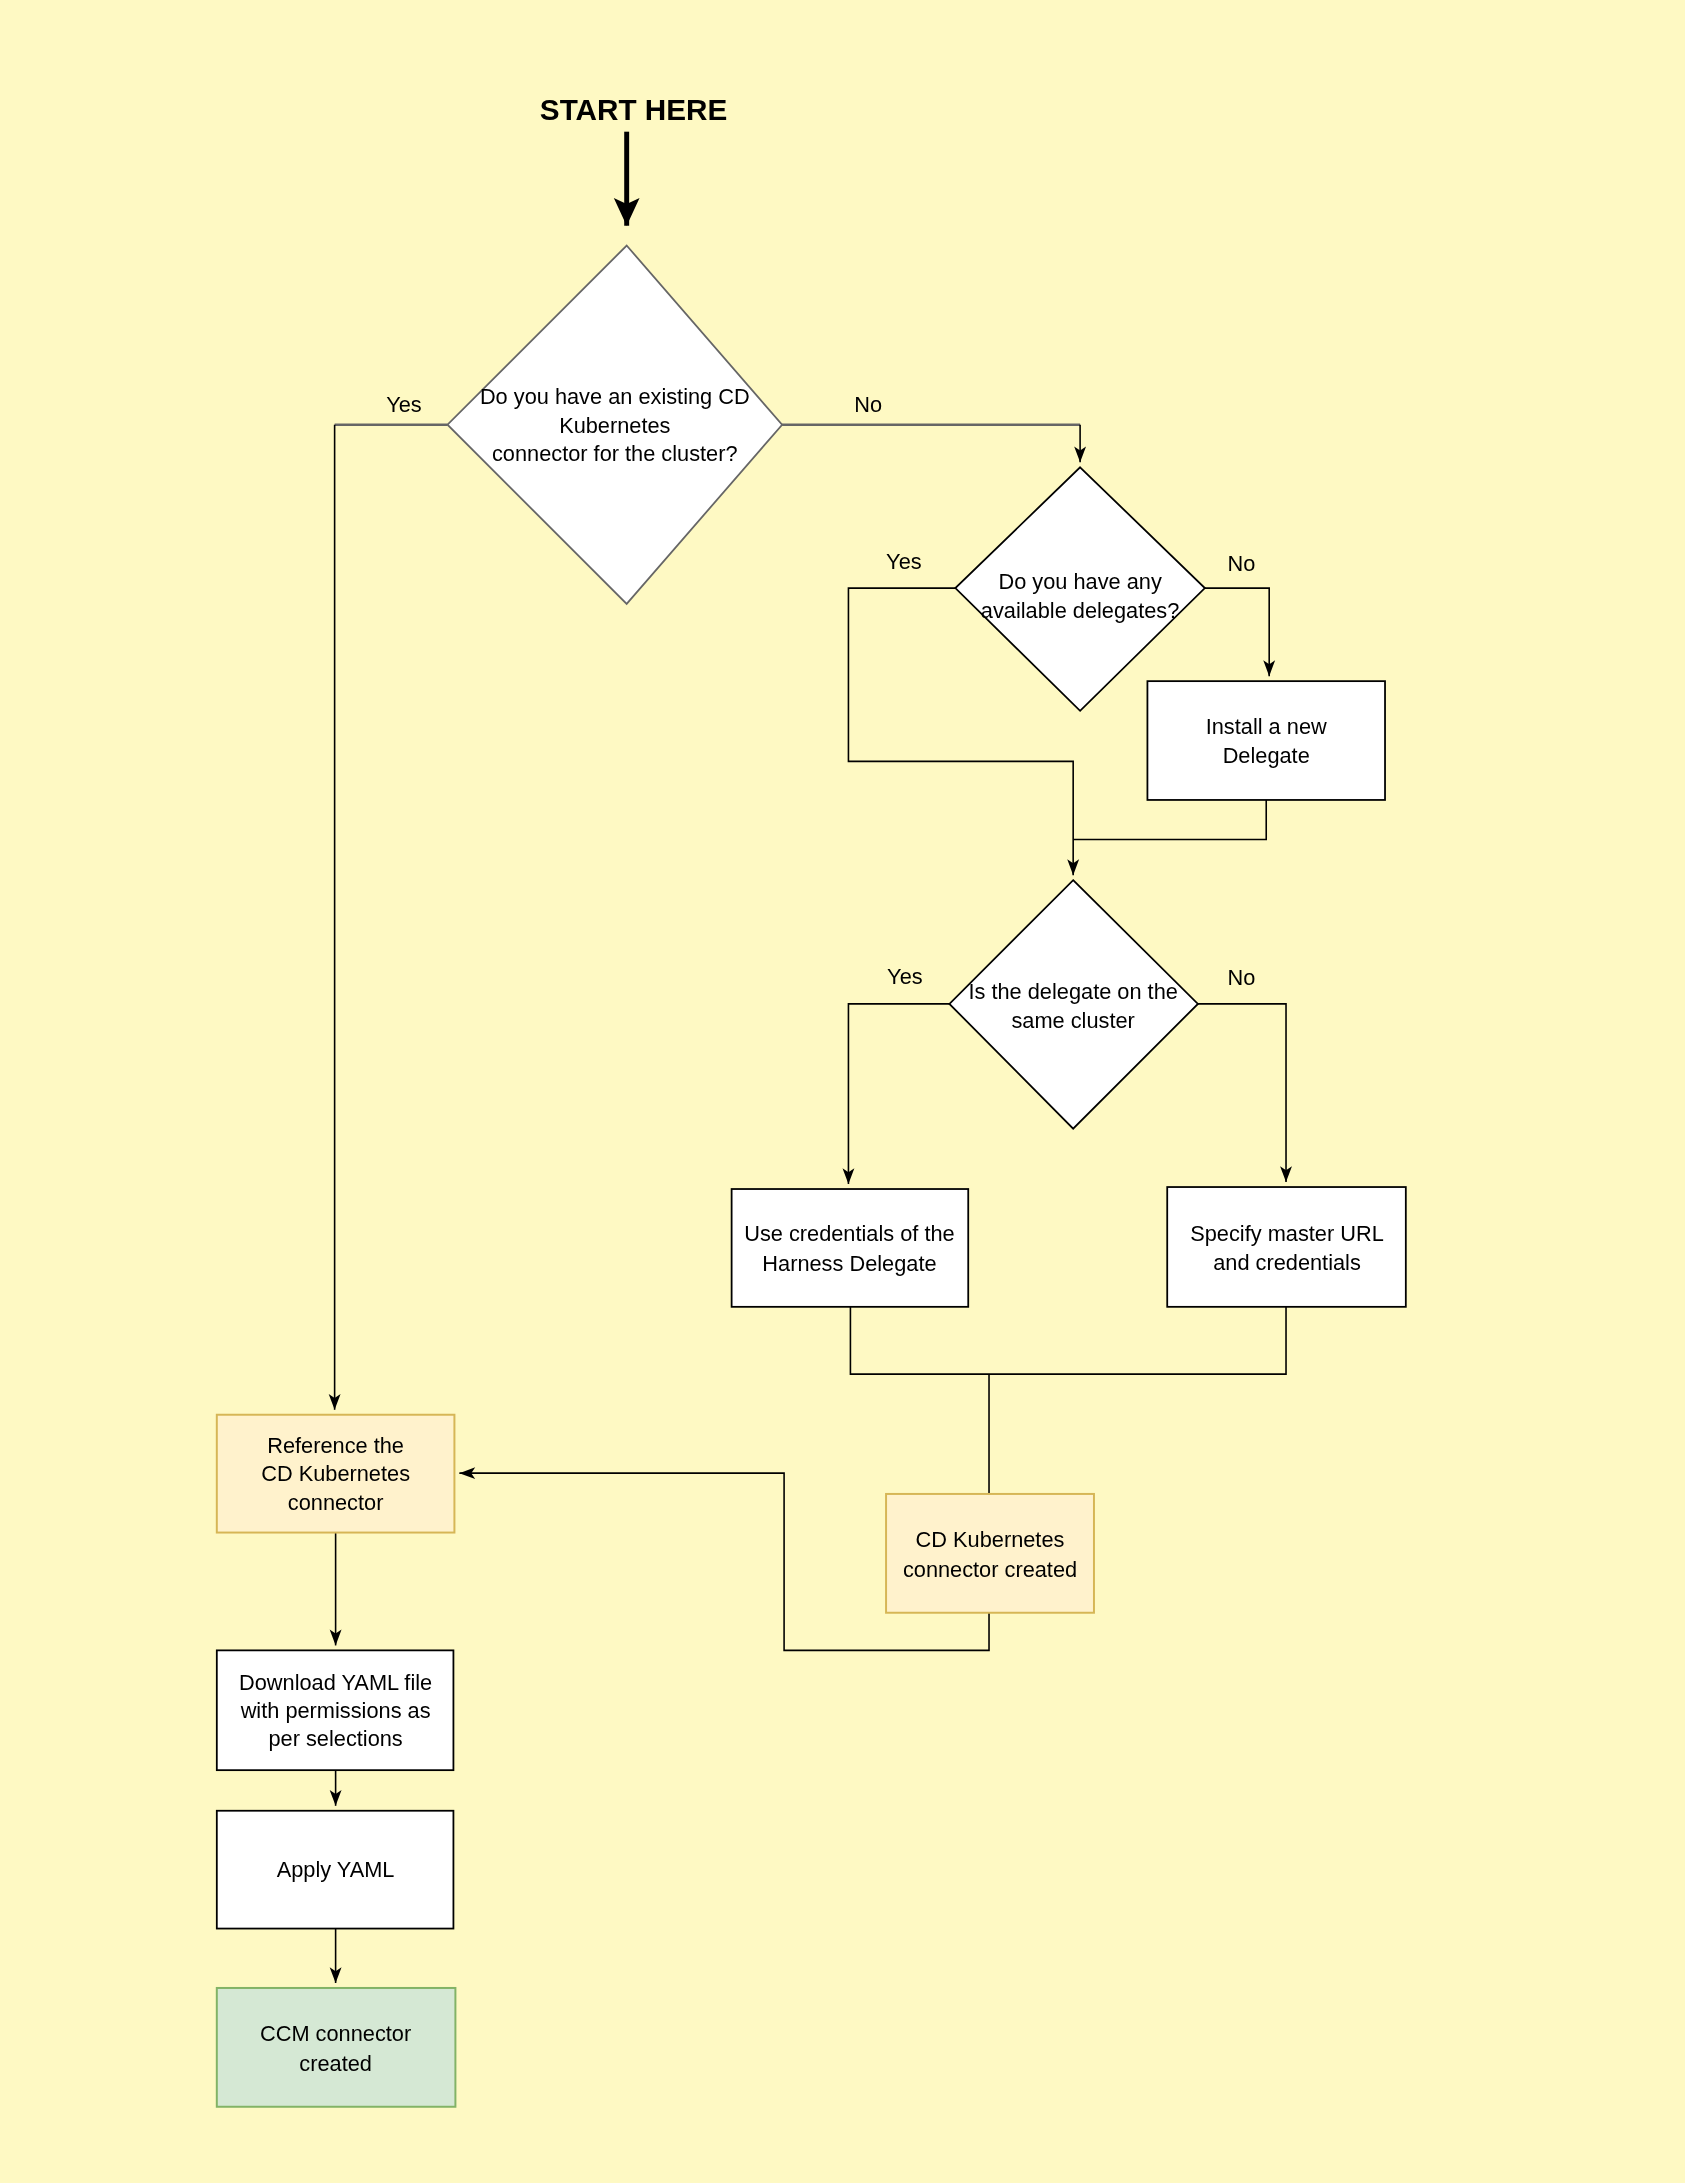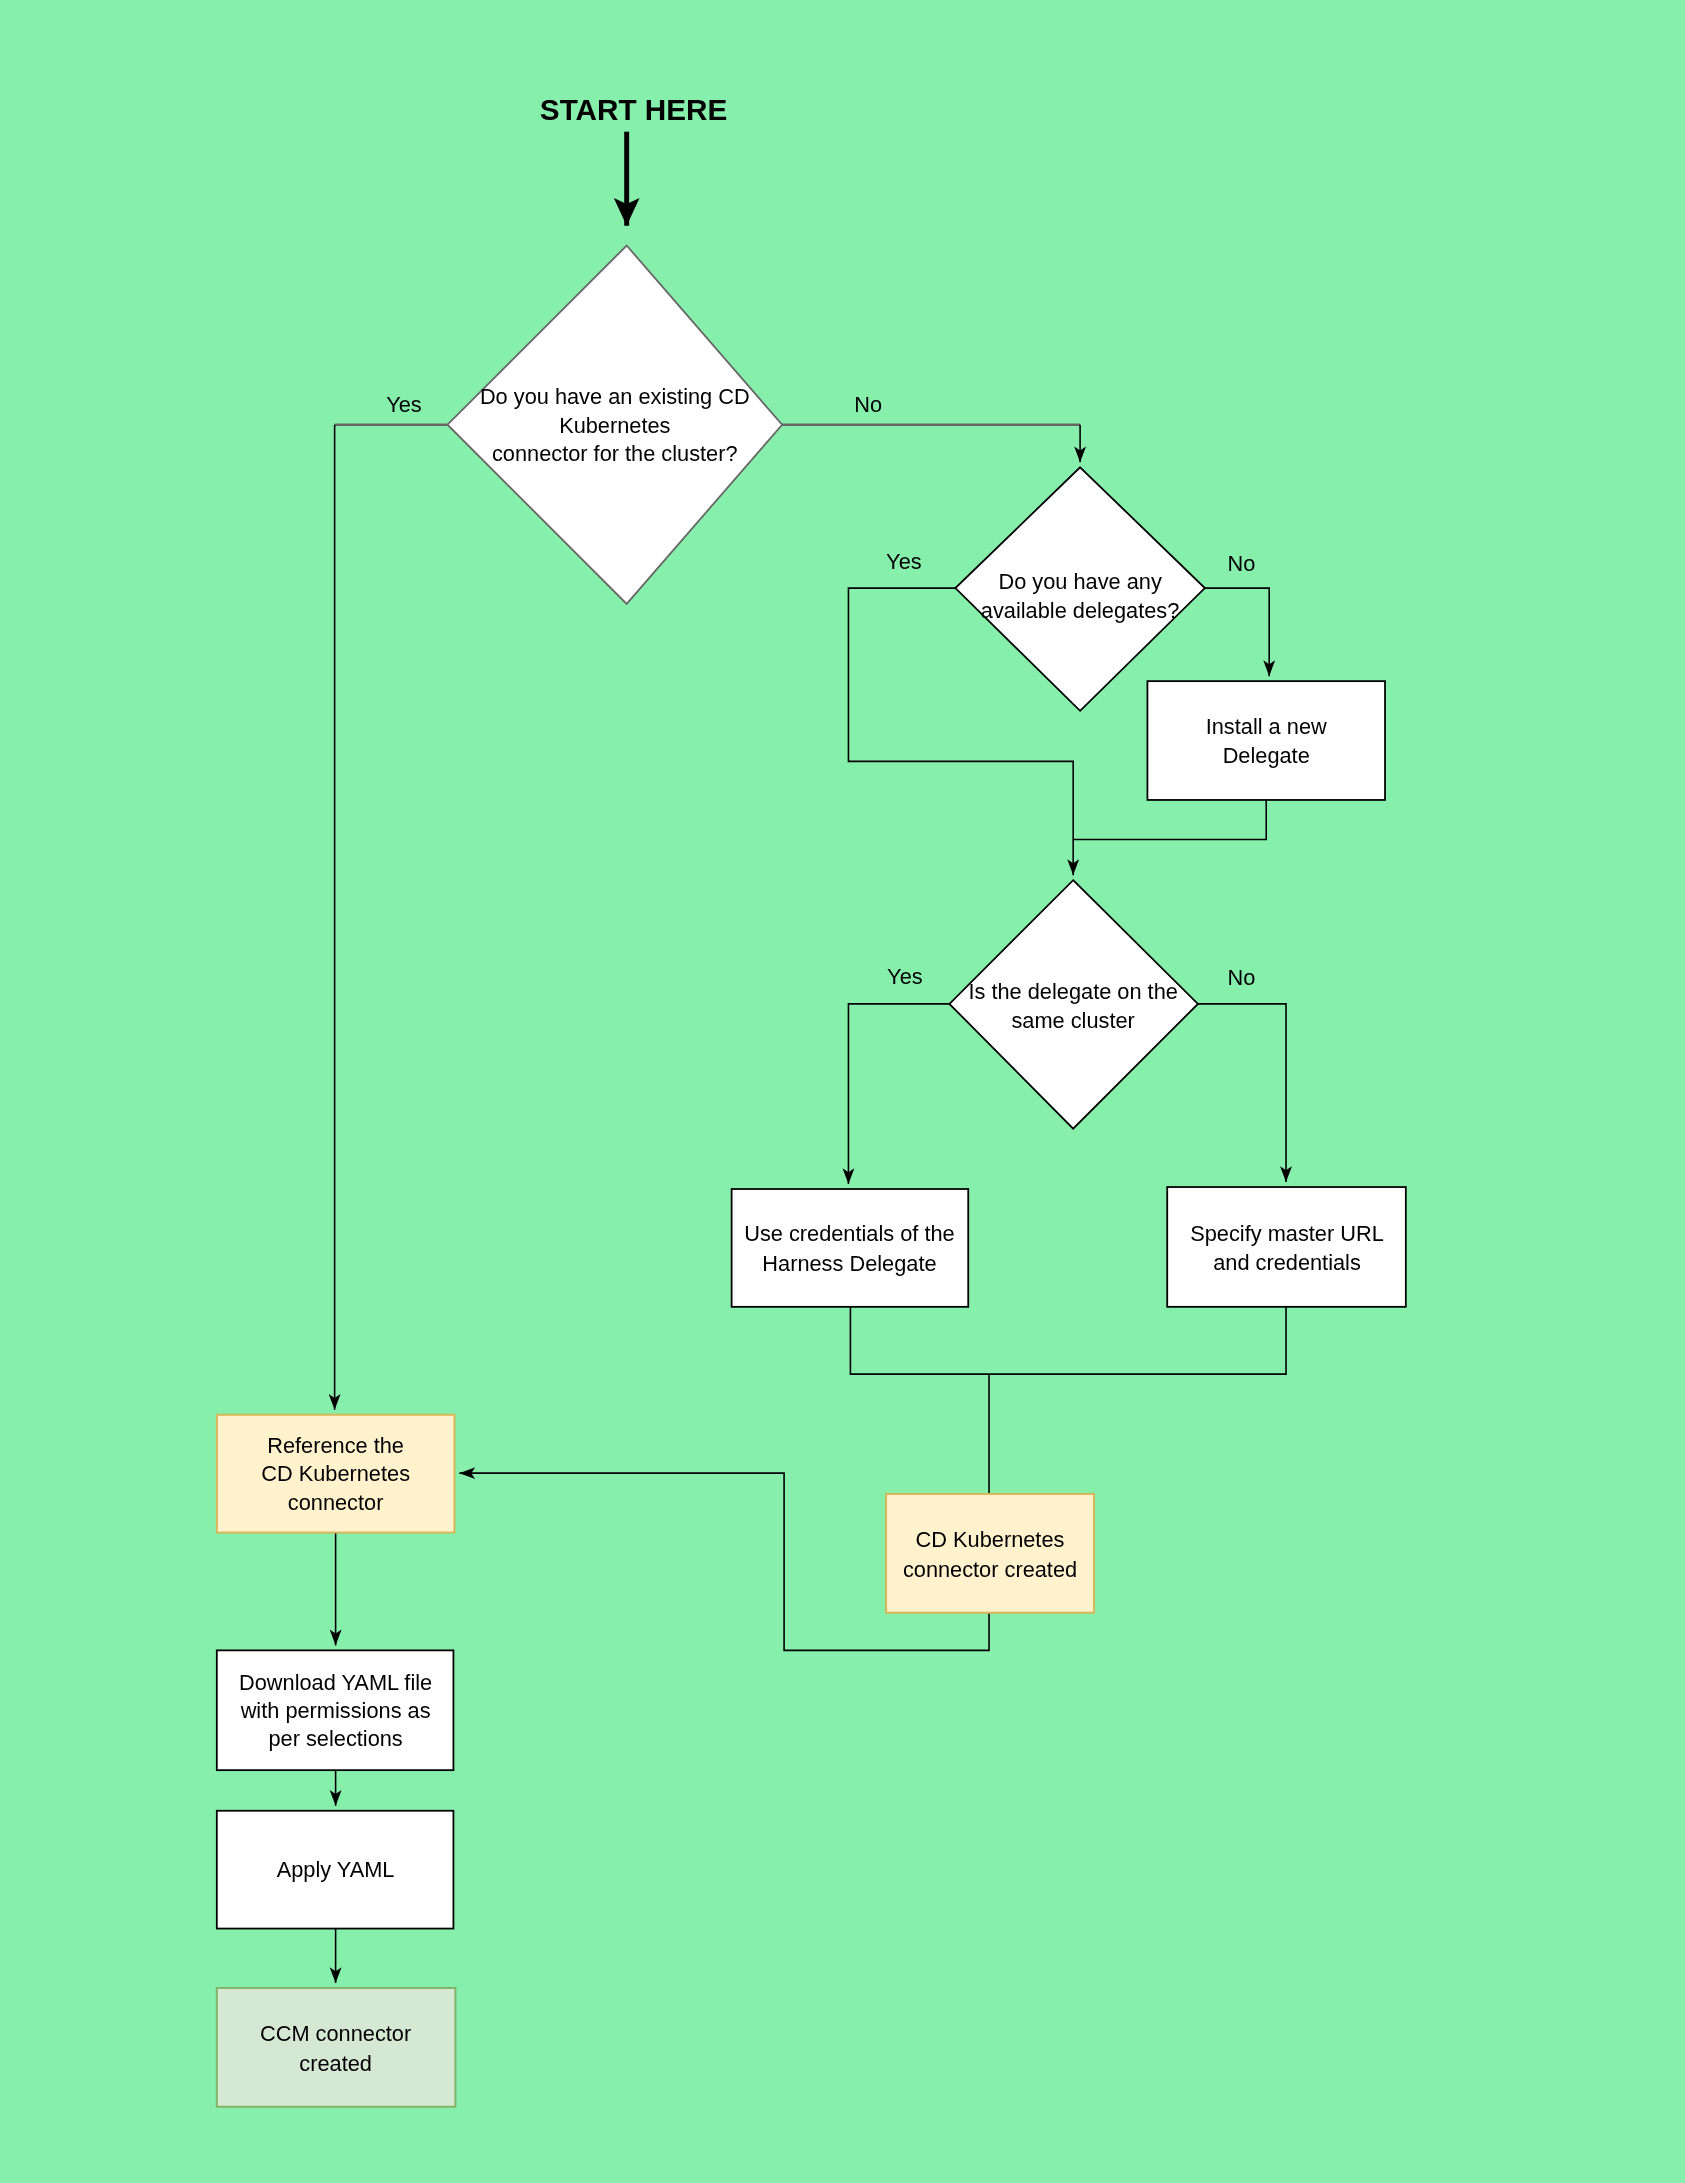--- a/index.html
+++ b/index.html
@@ -1,16 +1,16 @@
 <!DOCTYPE html>
 <html><head>
 <meta charset="utf-8">
 <style>
   html,body{margin:0;padding:0;background:#ffffff;}
-  .canvas{position:relative;width:1685px;height:2184px;background:#86efac;overflow:hidden;}
+  .canvas{position:relative;width:1685px;height:2184px;background:#fef9c3;overflow:hidden;}
   svg{display:block;}
   text{font-family:"Liberation Sans","DejaVu Sans",sans-serif;fill:#000000;}
   .node-text{font-size:22px;}
   .edge-label{font-size:22px;}
   .start-title{font-size:30px;font-weight:bold;}
   .connector{fill:none;stroke:#000000;stroke-width:1.6;}
   .connector-thick{fill:none;stroke:#000000;stroke-width:5;}
   .connector-gray{fill:none;stroke-width:2.6;}
   .shape-plain{fill:#ffffff;stroke:#000000;stroke-width:1.8;}
   .shape-diamond-gray{fill:#ffffff;stroke-width:1.8;}

